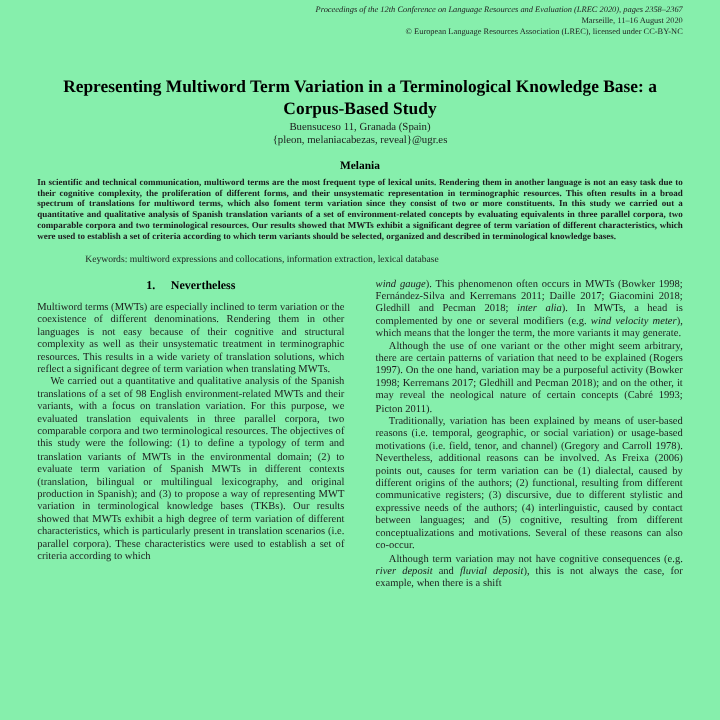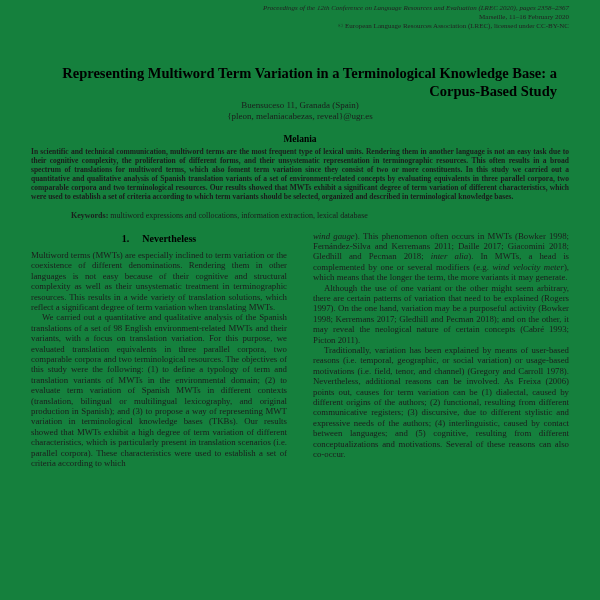--- a/index.html
+++ b/index.html
@@ -1,51 +1,51 @@
 <!DOCTYPE html>
 <html><head>
 <meta charset="utf-8">
 <style>
   html, body { margin:0; padding:0; background:#ffffff; }
   .page {
     width:600px; height:600px; overflow:hidden; position:relative;
-    background:#15803d; color:#1c1c1c; box-sizing:border-box;
+    background:#86efac; color:#1c1c1c; box-sizing:border-box;
     padding:4px 31px 0 31px;
     font-family:"Liberation Serif", "DejaVu Serif", serif;
   }
   .pub-header { text-align:right; font-size:7px; line-height:9px; color:#222; }
   .pub-line.it { font-style:italic; }
   .title {
-    text-align:right; font-weight:bold; font-size:14.5px; line-height:18px;
+    text-align:center; font-weight:bold; font-size:14.5px; line-height:18px;
     margin:33px 12px 0 12px; color:#000;
   }
   .authors { text-align:center; font-weight:bold; font-size:10.5px; margin-top:15px; color:#000; }
   .affil { text-align:center; font-size:9px; line-height:10.5px; }
   .affil.first { margin-top:2px; }
   .abstract-heading { text-align:center; font-weight:bold; font-size:9.5px; margin-top:13px; color:#000; }
   .abstract-body {
     font-size:7.5px; line-height:9.1px; text-align:justify; margin-top:3px;font-weight:bold;
   }
   .keywords { font-size:8px; margin-top:9px; }
-  .kw-label { font-weight:bold;padding-left:40px; }
+  .kw-label { font-weight:normal;padding-left:40px; }
   .columns { display:flex; gap:26px; margin-top:11px; }
   .col { flex:1 1 0; font-size:8.8px; line-height:10.4px; text-align:justify; }
   .section-heading { text-align:center; font-weight:bold; font-size:10px; margin:3px 0 6px 0; color:#000; }
   .sec-gap { display:inline-block; width:13px; }
   .col p { margin:0; text-indent:11px; }
   .col p.noindent { text-indent:0; }
 </style>
 </head>
 <body>
 
 <div class="page">
 
   <div class="pub-header">
     <div class="pub-line it">Proceedings of the 12th Conference on Language Resources and Evaluation (LREC 2020), pages 2358–2367</div>
-    <div class="pub-line">Marseille, 11–16 February 2020</div>
+    <div class="pub-line">Marseille, 11–16 August 2020</div>
     <div class="pub-line">© European Language Resources Association (LREC), licensed under CC-BY-NC</div>
   </div>
 
   <div class="title">Representing Multiword Term Variation in a Terminological Knowledge Base: a Corpus-Based Study</div>
 
   <div class="affil">Buensuceso 11, Granada (Spain)</div>
   <div class="affil">{pleon, melaniacabezas, reveal}@ugr.es</div>
 
   <div class="abstract-heading">Melania</div>
   <div class="abstract-body">In scientific and technical communication, multiword terms are the most frequent type of lexical units. Rendering them in another language is not an easy task due to their cognitive complexity, the proliferation of different forms, and their unsystematic representation in terminographic resources. This often results in a broad spectrum of translations for multiword terms, which also foment term variation since they consist of two or more constituents. In this study we carried out a quantitative and qualitative analysis of Spanish translation variants of a set of environment-related concepts by evaluating equivalents in three parallel corpora, two comparable corpora and two terminological resources. Our results showed that MWTs exhibit a significant degree of term variation of different characteristics, which were used to establish a set of criteria according to which term variants should be selected, organized and described in terminological knowledge bases.</div>
@@ -59,16 +59,17 @@
       <div class="section-heading">
         <span>1.</span><span class="sec-gap"></span><span>Nevertheless</span>
       </div>
       <p class="noindent">Multiword terms (MWTs) are especially inclined to term variation or the coexistence of different denominations. Rendering them in other languages is not easy because of their cognitive and structural complexity as well as their unsystematic treatment in terminographic resources. This results in a wide variety of translation solutions, which reflect a significant degree of term variation when translating MWTs.</p>
       <p>We carried out a quantitative and qualitative analysis of the Spanish translations of a set of 98 English environment-related MWTs and their variants, with a focus on translation variation. For this purpose, we evaluated translation equivalents in three parallel corpora, two comparable corpora and two terminological resources. The objectives of this study were the following: (1) to define a typology of term and translation variants of MWTs in the environmental domain; (2) to evaluate term variation of Spanish MWTs in different contexts (translation, bilingual or multilingual lexicography, and original production in Spanish); and (3) to propose a way of representing MWT variation in terminological knowledge bases (TKBs). Our results showed that MWTs exhibit a high degree of term variation of different characteristics, which is particularly present in translation scenarios (i.e. parallel corpora). These characteristics were used to establish a set of criteria according to which</p>
     </div>
     <div class="col">
       <p class="noindent"><span style="font-style: italic;">wind gauge</span><span>). This phenomenon often occurs in MWTs (Bowker 1998; Fernández-Silva and Kerremans 2011; Daille 2017; Giacomini 2018; Gledhill and Pecman 2018; </span><span style="font-style: italic;">inter alia</span><span>). In MWTs, a head is complemented by one or several modifiers (e.g. </span><span style="font-style: italic;">wind velocity meter</span><span>), which means that the longer the term, the more variants it may generate.</span></p>
       <p>Although the use of one variant or the other might seem arbitrary, there are certain patterns of variation that need to be explained (Rogers 1997). On the one hand, variation may be a purposeful activity (Bowker 1998; Kerremans 2017; Gledhill and Pecman 2018); and on the other, it may reveal the neological nature of certain concepts (Cabré 1993; Picton 2011).</p>
       <p>Traditionally, variation has been explained by means of user-based reasons (i.e. temporal, geographic, or social variation) or usage-based motivations (i.e. field, tenor, and channel) (Gregory and Carroll 1978). Nevertheless, additional reasons can be involved. As Freixa (2006) points out, causes for term variation can be (1) dialectal, caused by different origins of the authors; (2) functional, resulting from different communicative registers; (3) discursive, due to different stylistic and expressive needs of the authors; (4) interlinguistic, caused by contact between languages; and (5) cognitive, resulting from different conceptualizations and motivations. Several of these reasons can also co-occur.</p>
+      <p><span>Although term variation may not have cognitive consequences (e.g. </span><span style="font-style: italic;">river deposit</span><span> and </span><span style="font-style: italic;">fluvial deposit</span><span>), this is not always the case, for example, when there is a shift</span></p>
     </div>
   </div>
 
 </div>
 
 </body></html>

